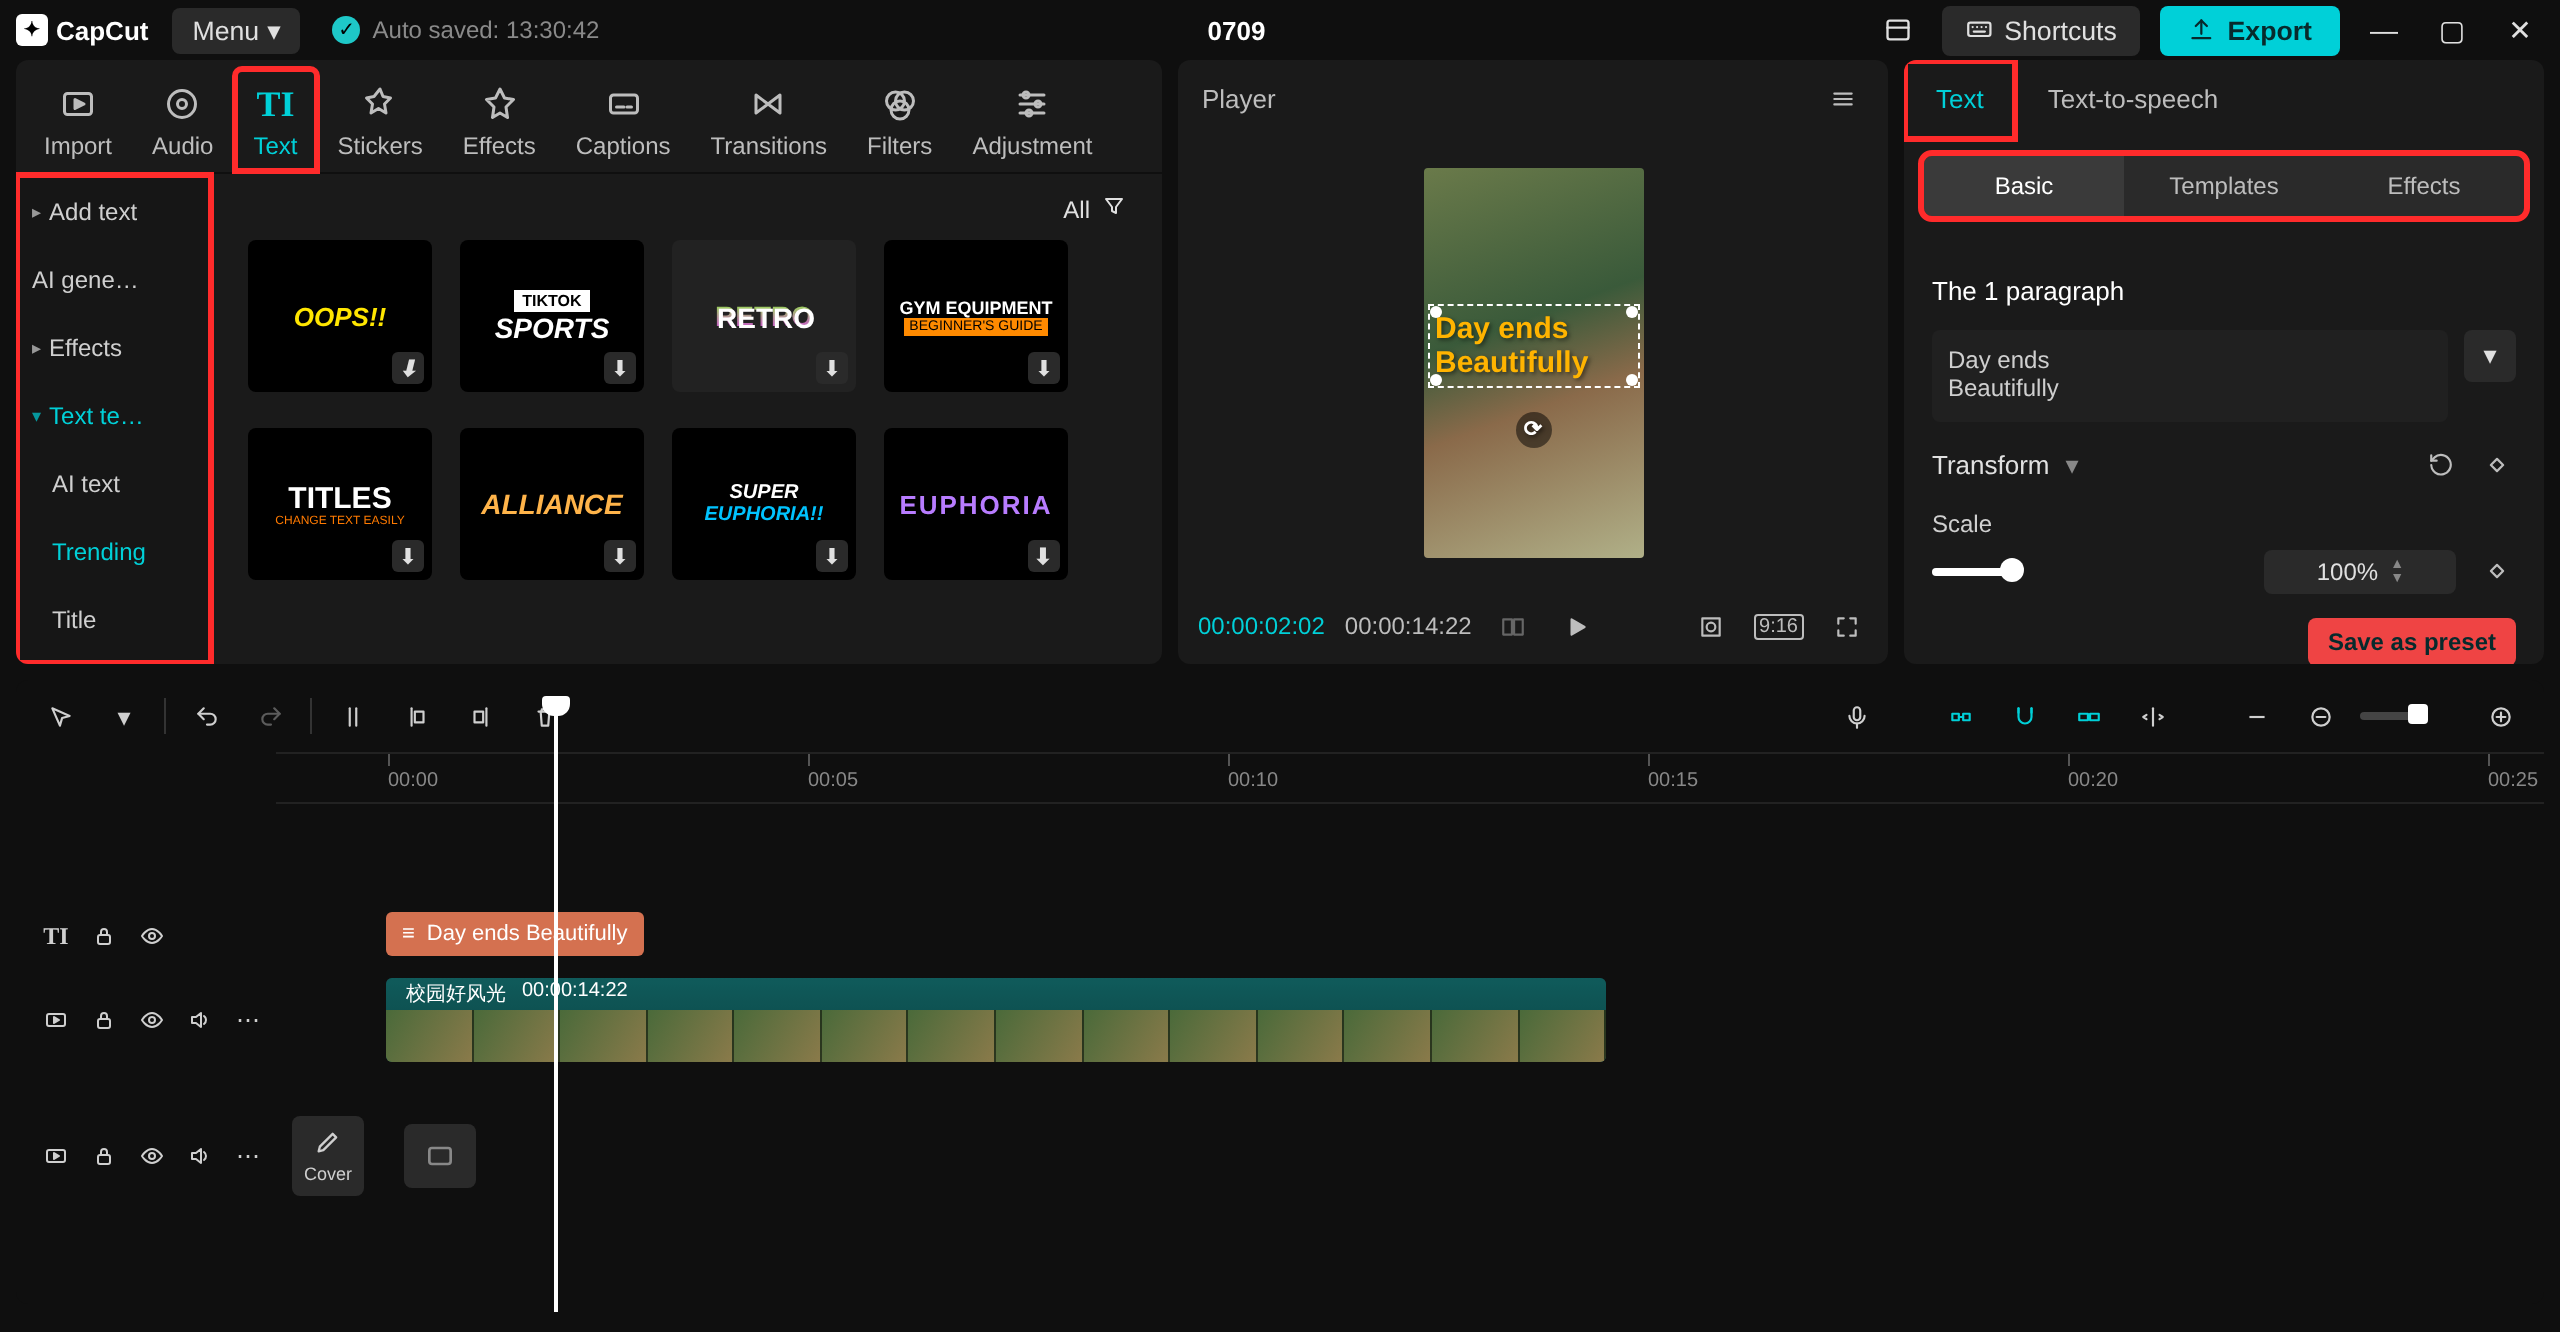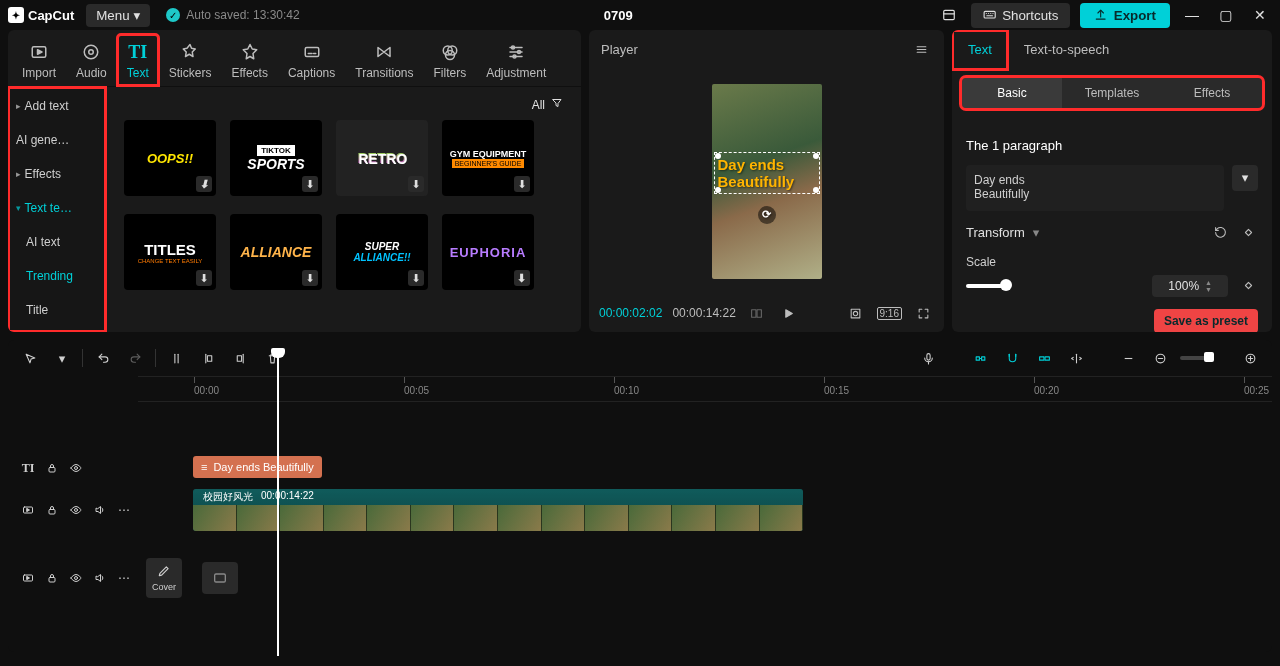--- a/index.html
+++ b/index.html
@@ -154,21 +154,21 @@
 }
 .ta .expand{width:26px;height:26px;background:#2a2a2a;border-radius:4px;display:flex;align-items:center;justify-content:center;cursor:pointer;align-self:flex-start;}
 .row{display:flex;align-items:center;gap:8px;}
 .row .lbl{flex:0 0 auto;font-size:13px;}
 .row .r{margin-left:auto;display:flex;gap:8px;align-items:center;}
 .ic{width:20px;height:20px;display:flex;align-items:center;justify-content:center;cursor:pointer;color:#bdbdbd;}
 .slider-row{display:flex;align-items:center;gap:10px;}
 .slider{flex:0 0 40px;height:4px;background:#2a2a2a;border-radius:2px;position:relative;}
 .slider::after{content:"";position:absolute;left:0;top:0;bottom:0;width:100%;background:#fff;border-radius:2px;}
 .slider .thumb{position:absolute;right:-6px;top:-5px;width:12px;height:12px;border-radius:50%;background:#fff;}
-.scale-val{background:#2a2a2a;padding:4px 16px;border-radius:4px;font-size:12px;display:flex;gap:6px;align-items:center;}
+.scale-val{background:#2a2a2a;padding:4px 26px;border-radius:4px;font-size:12px;display:flex;gap:6px;align-items:center;}
 .save-preset{background:#ef4444;color:#072a2c;border:none;padding:5px 10px;border-radius:4px;cursor:pointer;font-weight:600;font-size:12px;align-self:flex-end;}
 
 .timeline {
   margin:8px; background:#0f0f0f; border-radius:6px;
   height:312px; display:flex; flex-direction:column;
 }
 .tl-toolbar{height:36px;display:flex;align-items:center;padding:0 10px;gap:10px;}
 .tl-toolbar .grp{display:flex;gap:8px;align-items:center;}
 .tt-ic{width:24px;height:24px;display:flex;align-items:center;justify-content:center;cursor:pointer;color:#cfcfcf;border-radius:4px;}
 .tt-ic.teal svg{color:#00d0d8;}
@@ -392,21 +392,21 @@
               <span class="a">TITLES</span>
               <span class="b">CHANGE TEXT EASILY</span>
               <div class="dl">⬇</div>
             </div>
           <div class="tmpl t6">
               <span class="a">ALLIANCE</span>
               <div class="dl">⬇</div>
             </div>
           <div class="tmpl t7">
               <span class="a">SUPER</span>
-              <span class="b">ALLIANCE!!</span>
+              <span class="b">EUPHORIA!!</span>
               <div class="dl">⬇</div>
             </div>
           <div class="tmpl t8">
               <span>EUPHORIA</span>
               <div class="dl">⬇</div>
             </div>
         </div>
       </div>
     </div>
   </div>

